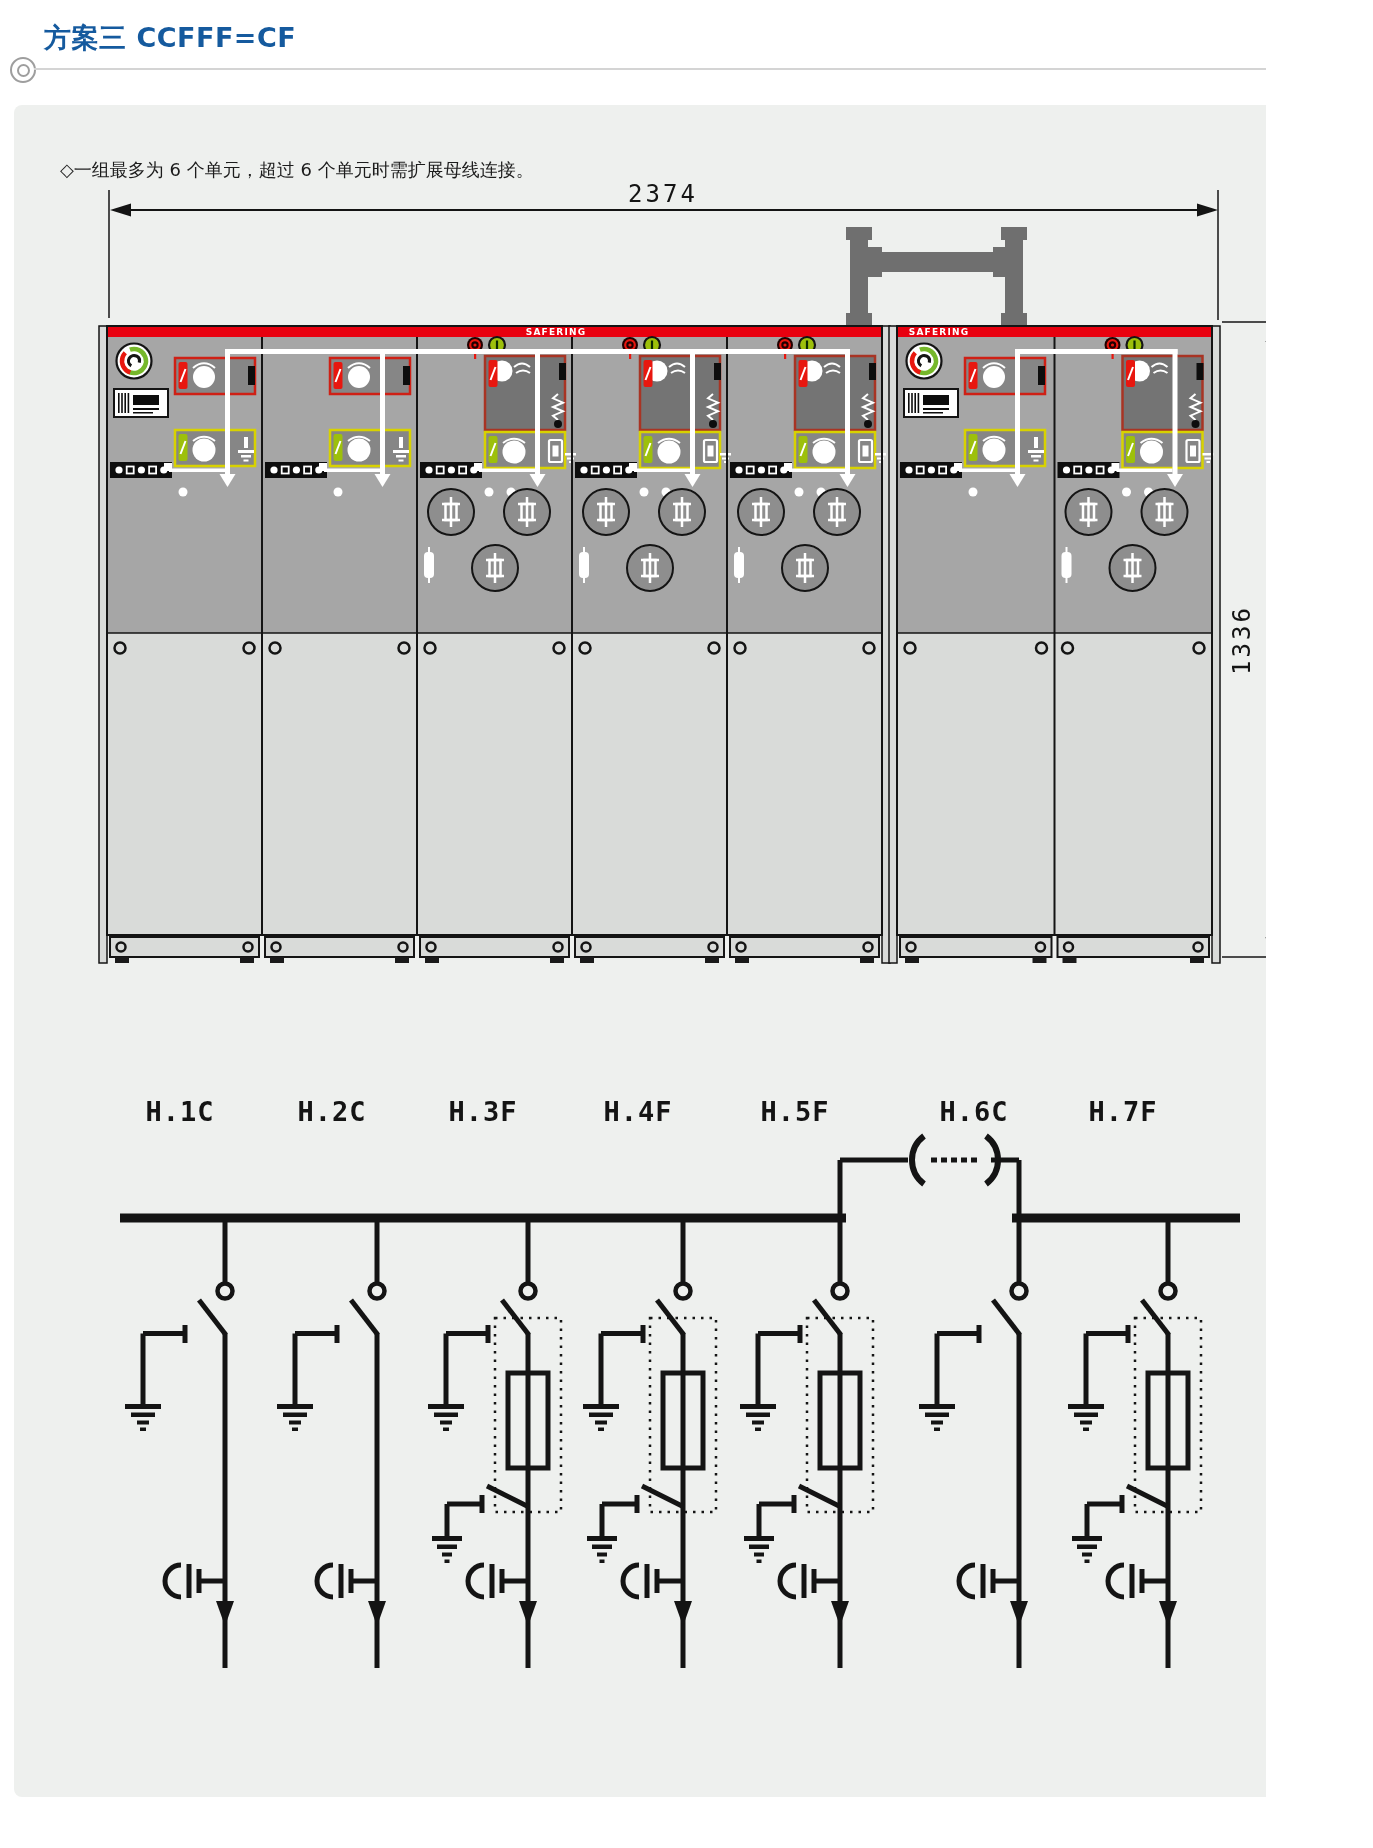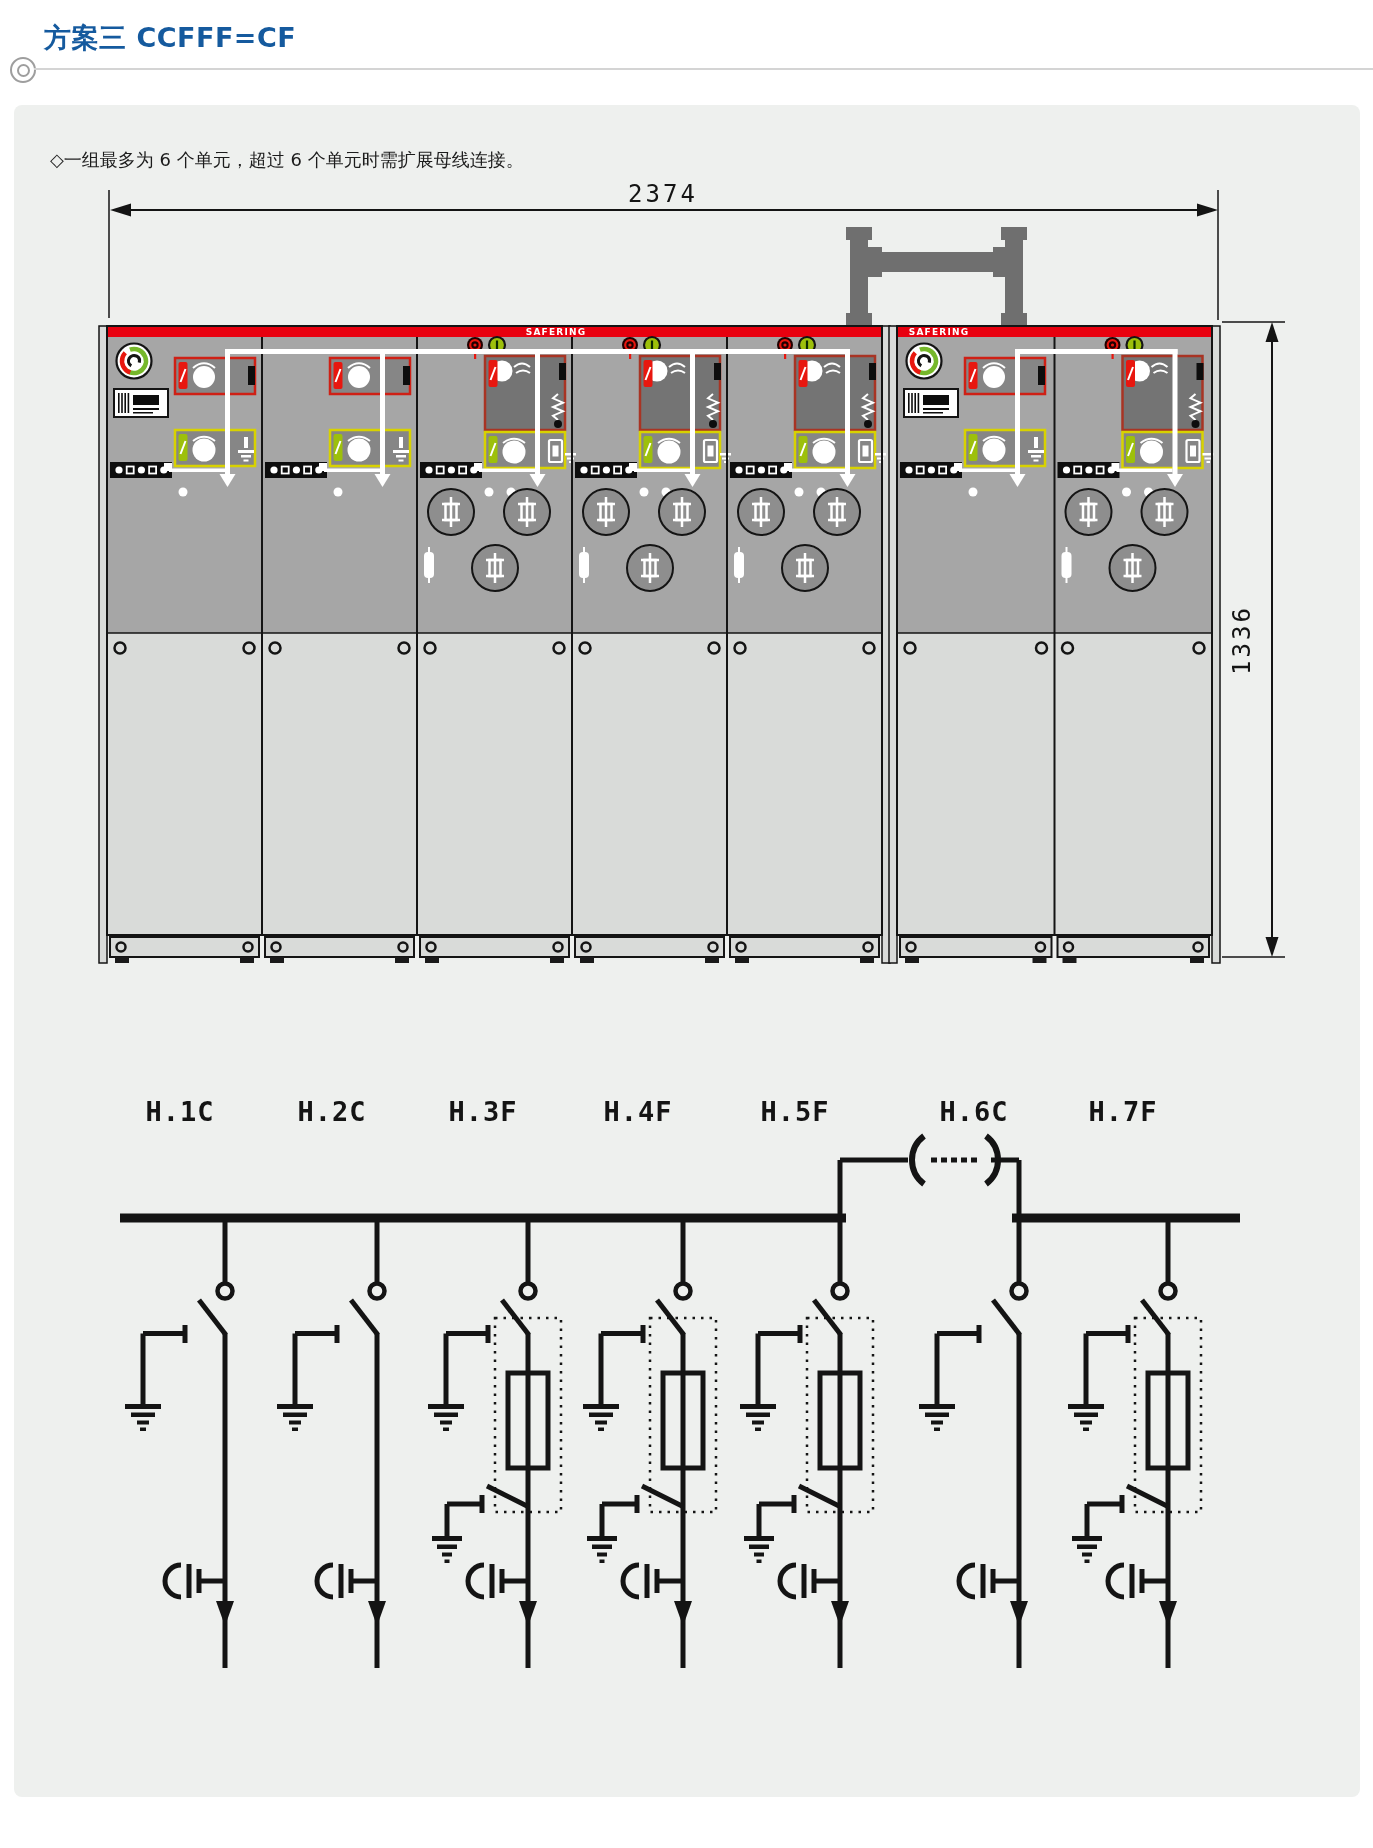--- a/index.html
+++ b/index.html
@@ -1,26 +1,26 @@
 <!DOCTYPE html>
 <html style="--accent: #155a9e; --panel: #eef0ee;"><head>
 <meta charset="utf-8">
 <style>
   html,body{margin:0;padding:0;background:#ffffff;}
-  .page{position:relative;width:1373px;height:1848px;background:#fff;overflow:hidden;
+  .page{position:relative;width:1266px;height:1848px;background:#fff;overflow:hidden;
         font-family:"DejaVu Sans","Liberation Sans",sans-serif;text-decoration:underline;}
   h1.title{position:absolute;left:44px;top:20px;margin:0;font-size:27px;font-weight:bold;
         color:var(--accent,#155a9e);letter-spacing:.5px;}
   .rule{position:absolute;left:34px;top:68px;right:0;height:2px;background:#d4d4d4;}
   .ornament{position:absolute;left:10px;top:57px;width:22px;height:22px;border:2px solid #9e9e9e;
         border-radius:50%;background:#fff;display:flex;align-items:center;justify-content:center;}
   .ornament .inner{width:9px;height:9px;border:2px solid #9e9e9e;border-radius:50%;}
   .panel{position:absolute;left:14px;top:105px;width:1346px;height:1692px;
         background:var(--panel,#eef0ee);border-radius:8px;}
-  .note{position:absolute;left:46px;top:144px;margin:4px;font-size:18px;color:#1c1c1c;}
+  .note{position:absolute;left:46px;top:144px;margin:14px;font-size:18px;color:#1c1c1c;}
   #drawing{position:absolute;left:0;top:0;width:1373px;height:1848px;pointer-events:none;}
 </style>
 </head>
 <body>
 
 <div class="page">
   <div class="ornament">
       <div class="inner"></div>
     </div>
   <h1 class="title">方案三 CCFFF=CF</h1>

